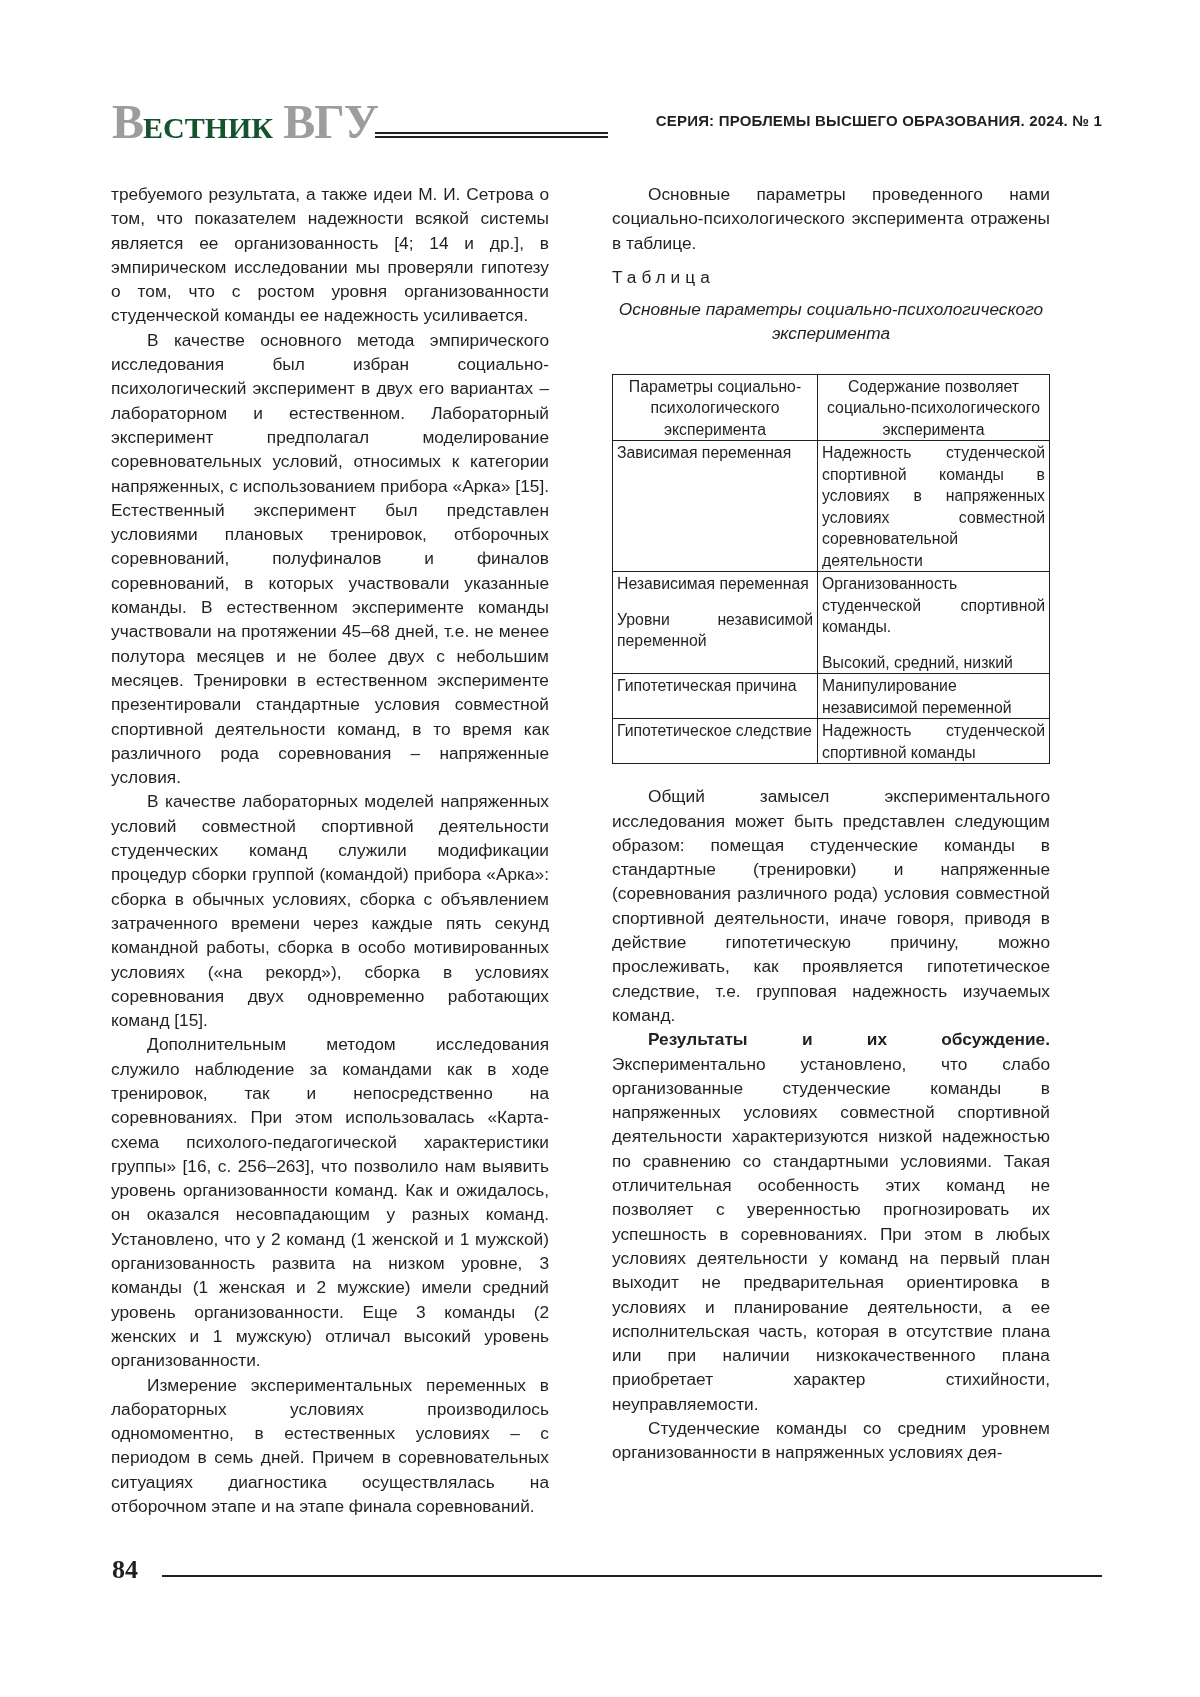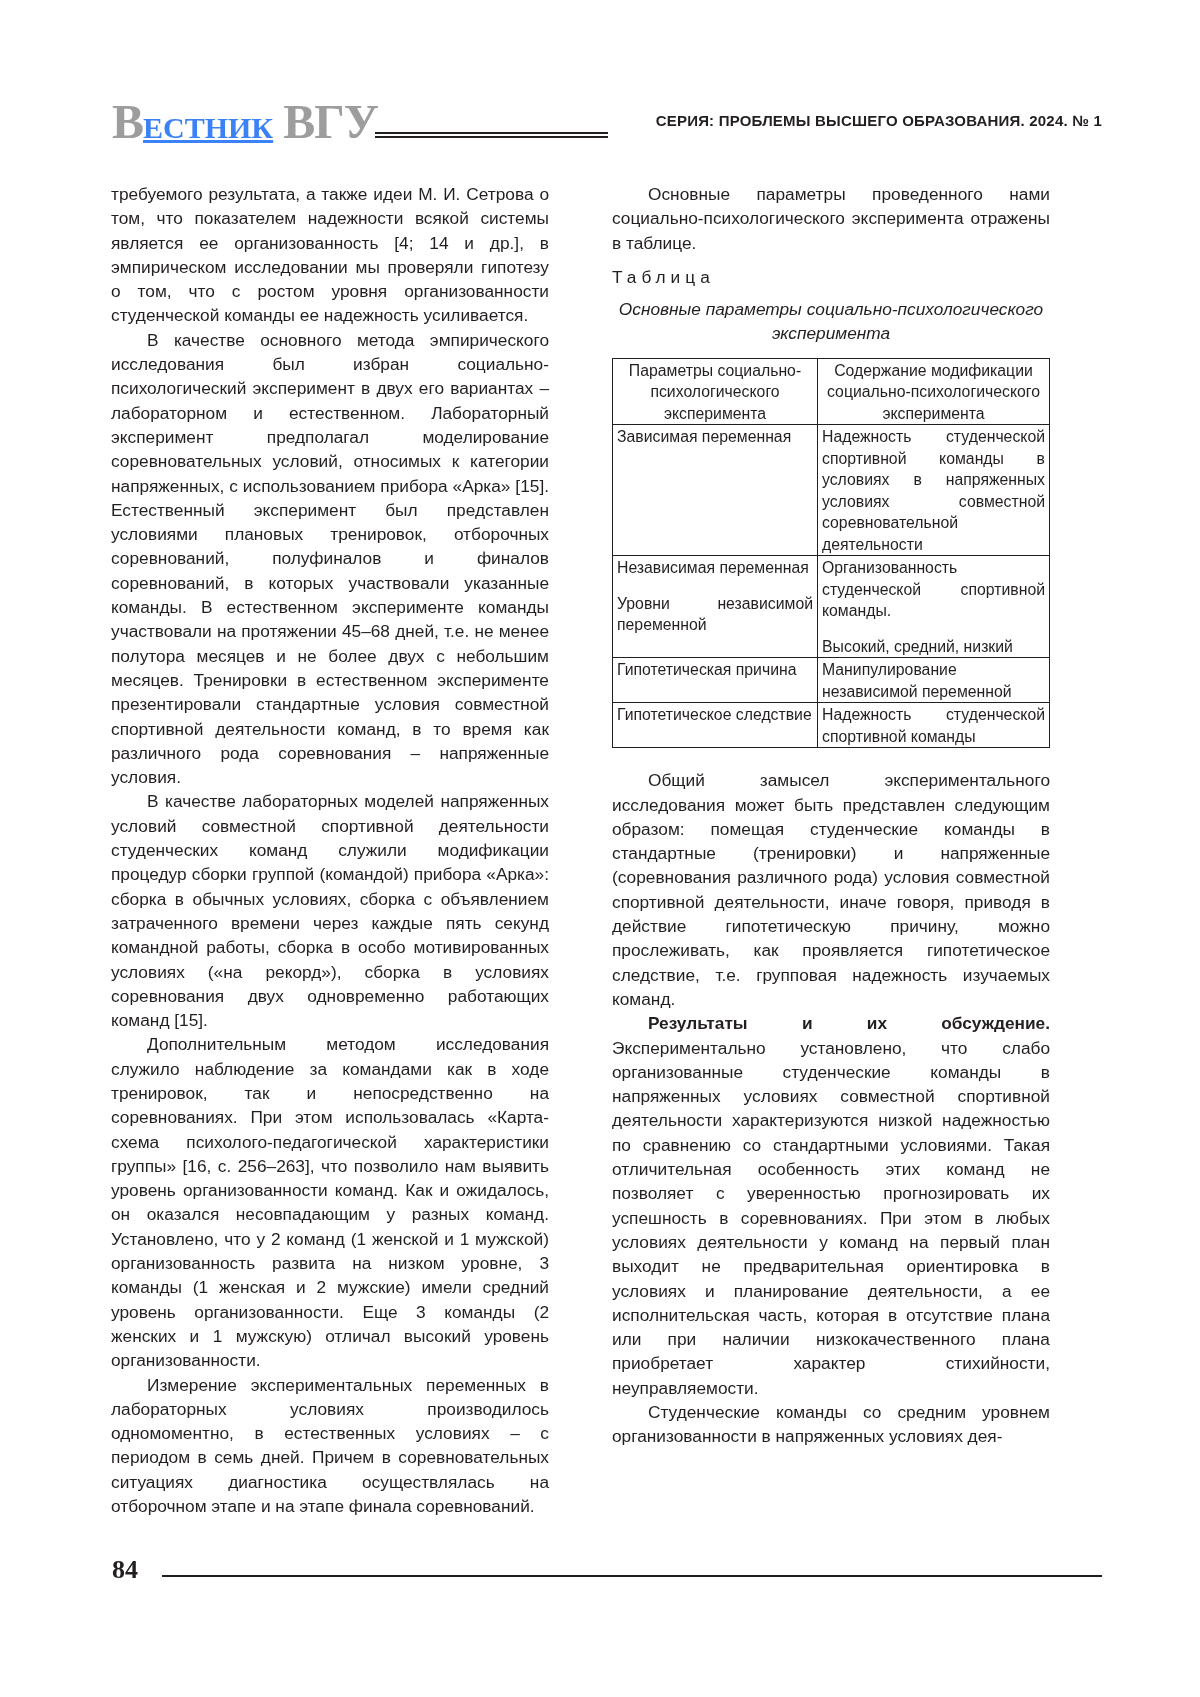--- a/index.html
+++ b/index.html
@@ -1,34 +1,34 @@
 <!DOCTYPE html>
 <html><head>
 <meta charset="utf-8">
 <style>
   html, body { margin: 0; padding: 0; background: #ffffff; }
   body { width: 1200px; height: 1697px; position: relative; overflow: hidden; color: #231f20; }
   .header { position: absolute; left: 112px; top: 100px; width: 990px; height: 44px; }
   .logo { position: absolute; left: 0; top: 0; font-family: "Liberation Serif", serif; font-weight: bold; white-space: nowrap; line-height: 44px; }
   .logo .big { font-size: 48px; color: #9d9d9d; letter-spacing: -1px; }
-  .logo .small { font-size: 30px; color: #3b82f6; letter-spacing: 0px; text-decoration: underline; }
+  .logo .small { font-size: 30px; color: #14532d; letter-spacing: 0px; }
   .logo .vgu { font-size: 48px; color: #9d9d9d; margin-left: 10px; letter-spacing: -1px; }
   .hdr-lines { position: absolute; left: 263px; top: 32px; width: 233px; height: 9px; }
   .hdr-lines div { height: 2px; background: #231f20; margin-bottom: 2px; }
   .series { position: absolute; right: 0; top: 12px; font-family: "Liberation Sans", sans-serif; font-weight: bold; font-size: 15px; letter-spacing: 0.2px; white-space: nowrap; }
 
   .col { position: absolute; top: 182px; width: 438px; font-family: "Liberation Sans", sans-serif; font-size: 17.3px; line-height: 24.3px; text-align: justify; }
   .col-left { left: 111px; }
   .col-right { left: 612px; }
   .col p { margin: 0; }
   .col p.ind { text-indent: 36px; }
   .bold { font-weight: bold; }
 
   .table-label { text-align: left; letter-spacing: 5px; margin-top: 10px; margin-bottom: 8px; }
-  .table-caption { font-style: italic; text-align: center; margin-bottom: 12px; }
+  .table-caption { font-style: italic; text-align: center; margin-bottom: 28px; }
   table.params { width: 100%; border-collapse: collapse; font-size: 15.8px; line-height: 21.5px; margin-bottom: 20px; }
   table.params td { border: 1.5px solid #231f20; vertical-align: top; padding: 1px 4px 0 4px; text-align: justify; }
   table.params td.c1 { width: 196px; }
   table.params tr.head td { text-align: center; }
   .sub-gap { height: 14px; }
 
   .footer { position: absolute; left: 112px; top: 1555px; width: 990px; height: 30px; }
   .page-num { position: absolute; left: 0; top: 0; font-family: "Liberation Serif", serif; font-weight: bold; font-size: 26px; }
   .footer-line { position: absolute; left: 50px; top: 20px; width: 940px; height: 2px; background: #231f20; }
 </style>
@@ -55,21 +55,21 @@
 </div>
 
 <div class="col col-right">
   <p class="ind">Основные параметры проведенного нами социально-психологического эксперимента отражены в таблице.</p>
   <div class="table-label">Таблица</div>
   <div class="table-caption">Основные параметры социально-психологического эксперимента</div>
   <table class="params">
     <tbody>
         <tr class="head">
       <td class="c1">Параметры социально-психологического эксперимента</td>
-      <td>Содержание модификации социально-психологического эксперимента</td>
+      <td>Содержание позволяет социально-психологического эксперимента</td>
     </tr>
     <tr>
       <td class="c1">Зависимая переменная</td>
       <td>Надежность студенческой спортивной команды в условиях в напряженных условиях совместной соревновательной деятельности</td>
     </tr>
     <tr>
       <td class="c1">
         <div>Независимая переменная</div>
         <div class="sub-gap"></div>
         <div>Уровни независимой переменной</div>

